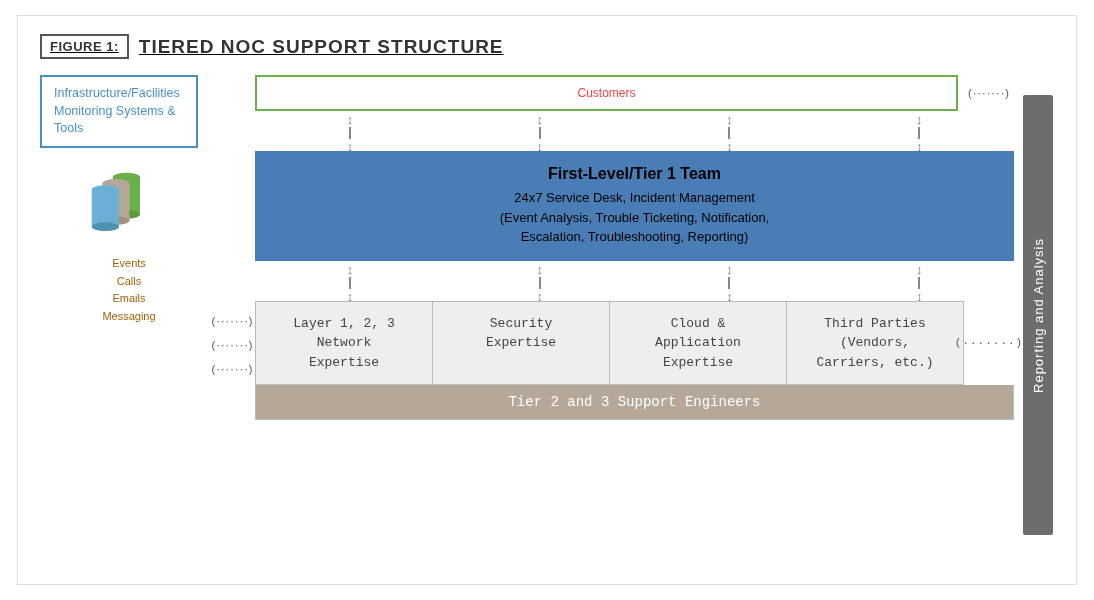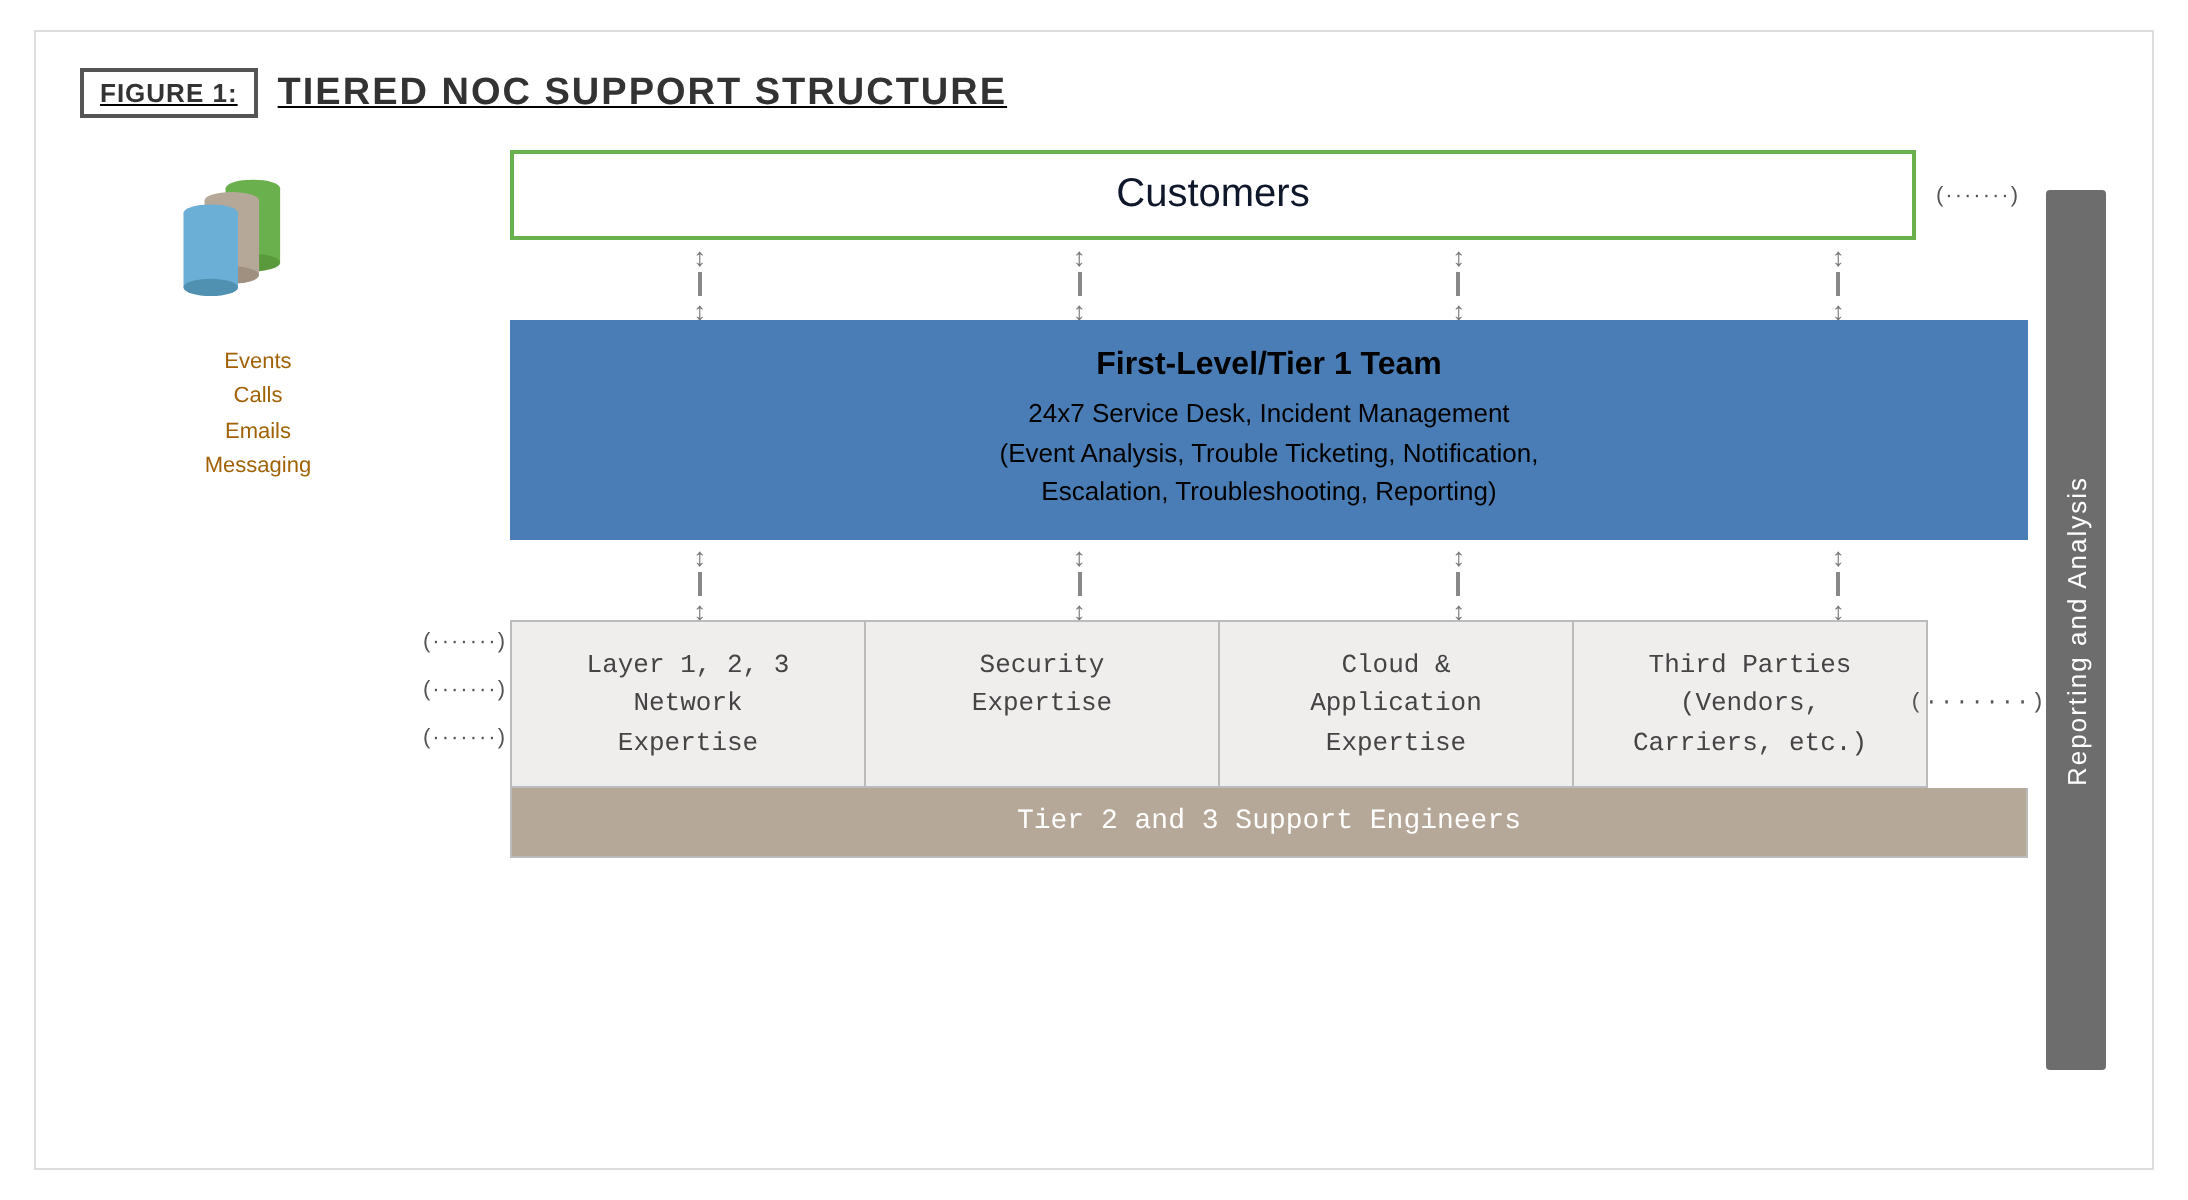--- a/index.html
+++ b/index.html
@@ -136,22 +136,22 @@
       align-items: center;
       gap: 6px;
       margin-bottom: 4px;
     }
 
     .customers-box {
       flex: 1;
       border: 2.5px solid #6ab04c;
       padding: 9px 12px;
       text-align: center;
-      font-size: 20px;
-      color: #0f172a;
+      font-size: 12px;
+      color: #ef4444;
       font-weight: 500;
     }
 
     .right-dotted-arrow {
       font-size: 11px;
       color: #555;
       letter-spacing: 1px;
       white-space: nowrap;
       width: 50px;
       text-align: center;
@@ -261,20 +261,23 @@
 <div class="figure-container">
 
   <div class="figure-title-row">
     <span class="figure-label">FIGURE 1:</span>
     <span class="figure-title">TIERED NOC SUPPORT STRUCTURE</span>
   </div>
 
   <div class="main-layout">
 
     <div class="left-col">
+      <div class="infra-box">
+        <span>Infrastructure/Facilities<br>Monitoring Systems &amp; Tools</span>
+      </div>
 
       <div class="cylinders-area">
         <svg class="cylinders-svg" viewBox="0 0 120 135">
 
           <ellipse cx="72" cy="18" rx="22" ry="7" fill="#6ab04c"></ellipse>
           <rect x="50" y="18" width="44" height="60" fill="#6ab04c"></rect>
           <ellipse cx="72" cy="78" rx="22" ry="7" fill="#5a9a3c"></ellipse>
 
           <ellipse cx="55" cy="28" rx="22" ry="7" fill="#b5a898"></ellipse>
           <rect x="33" y="28" width="44" height="60" fill="#b5a898"></rect>

